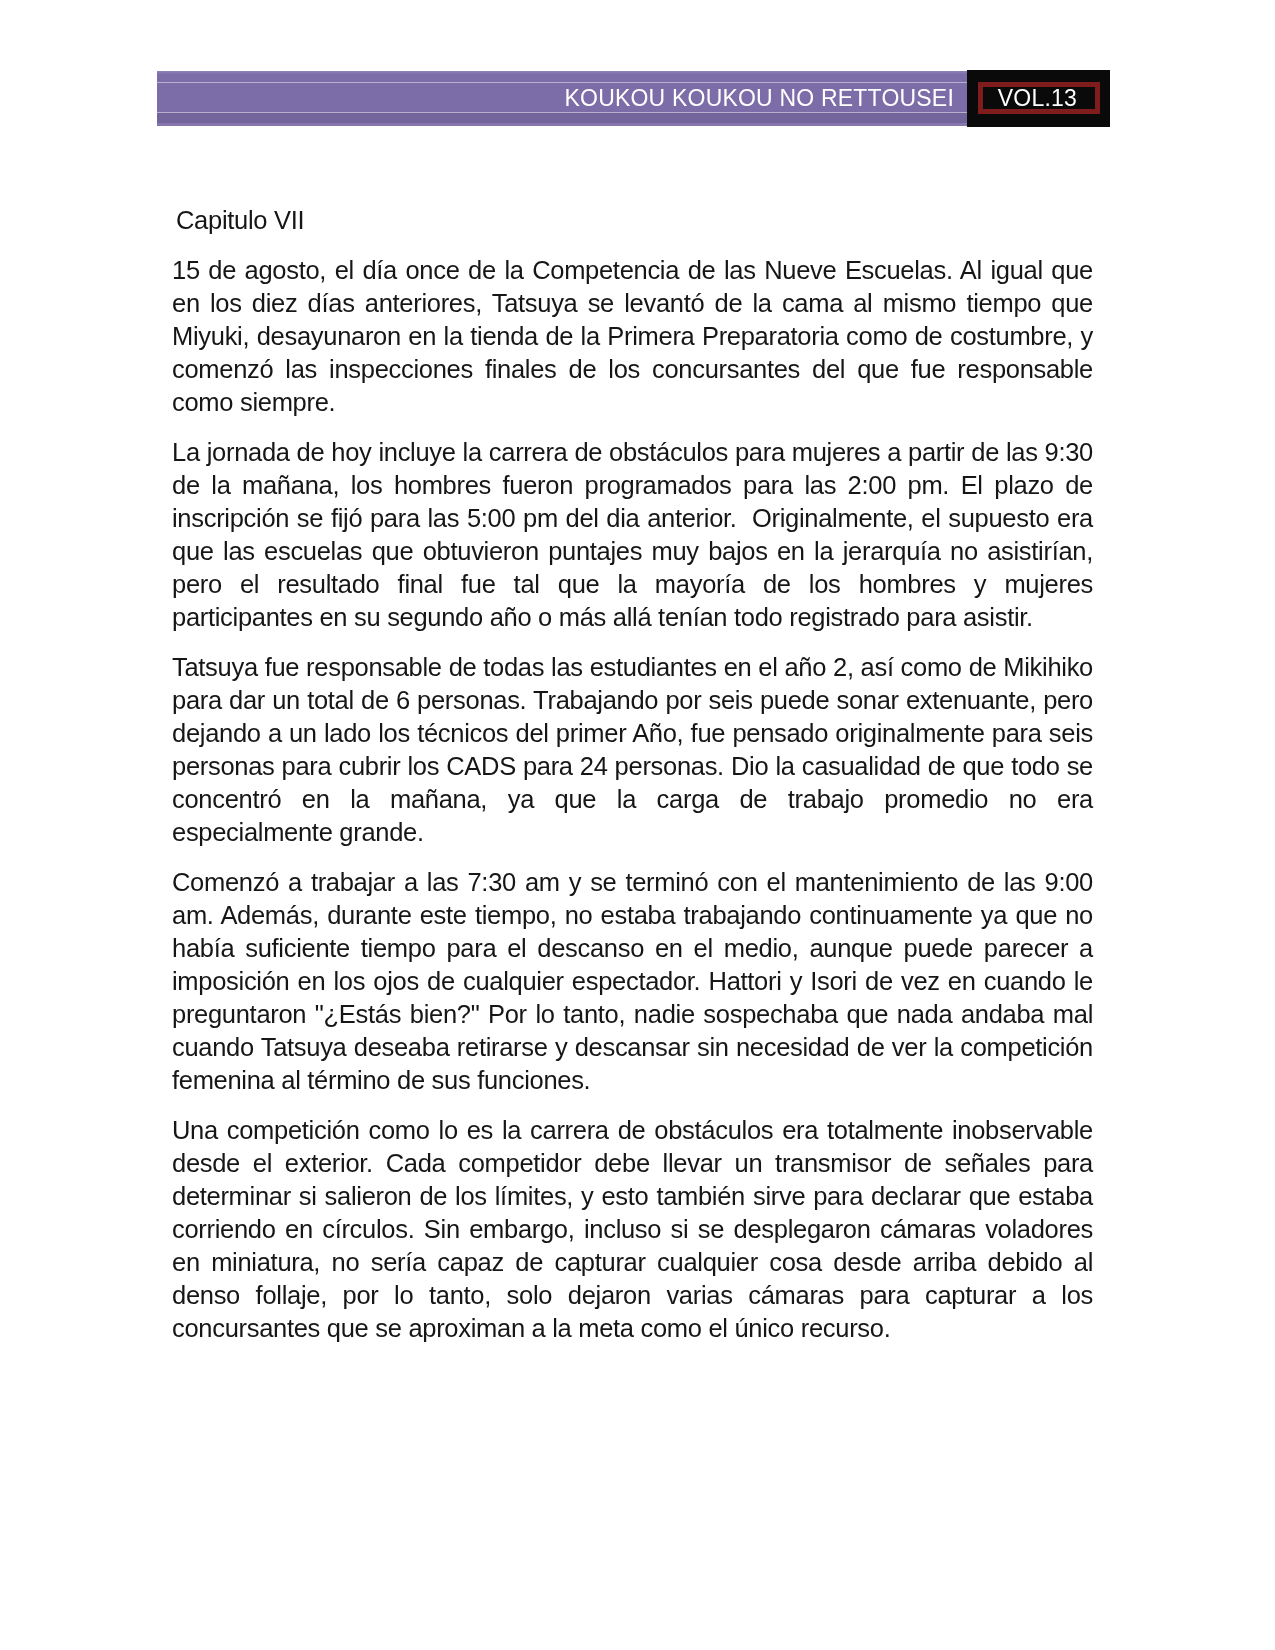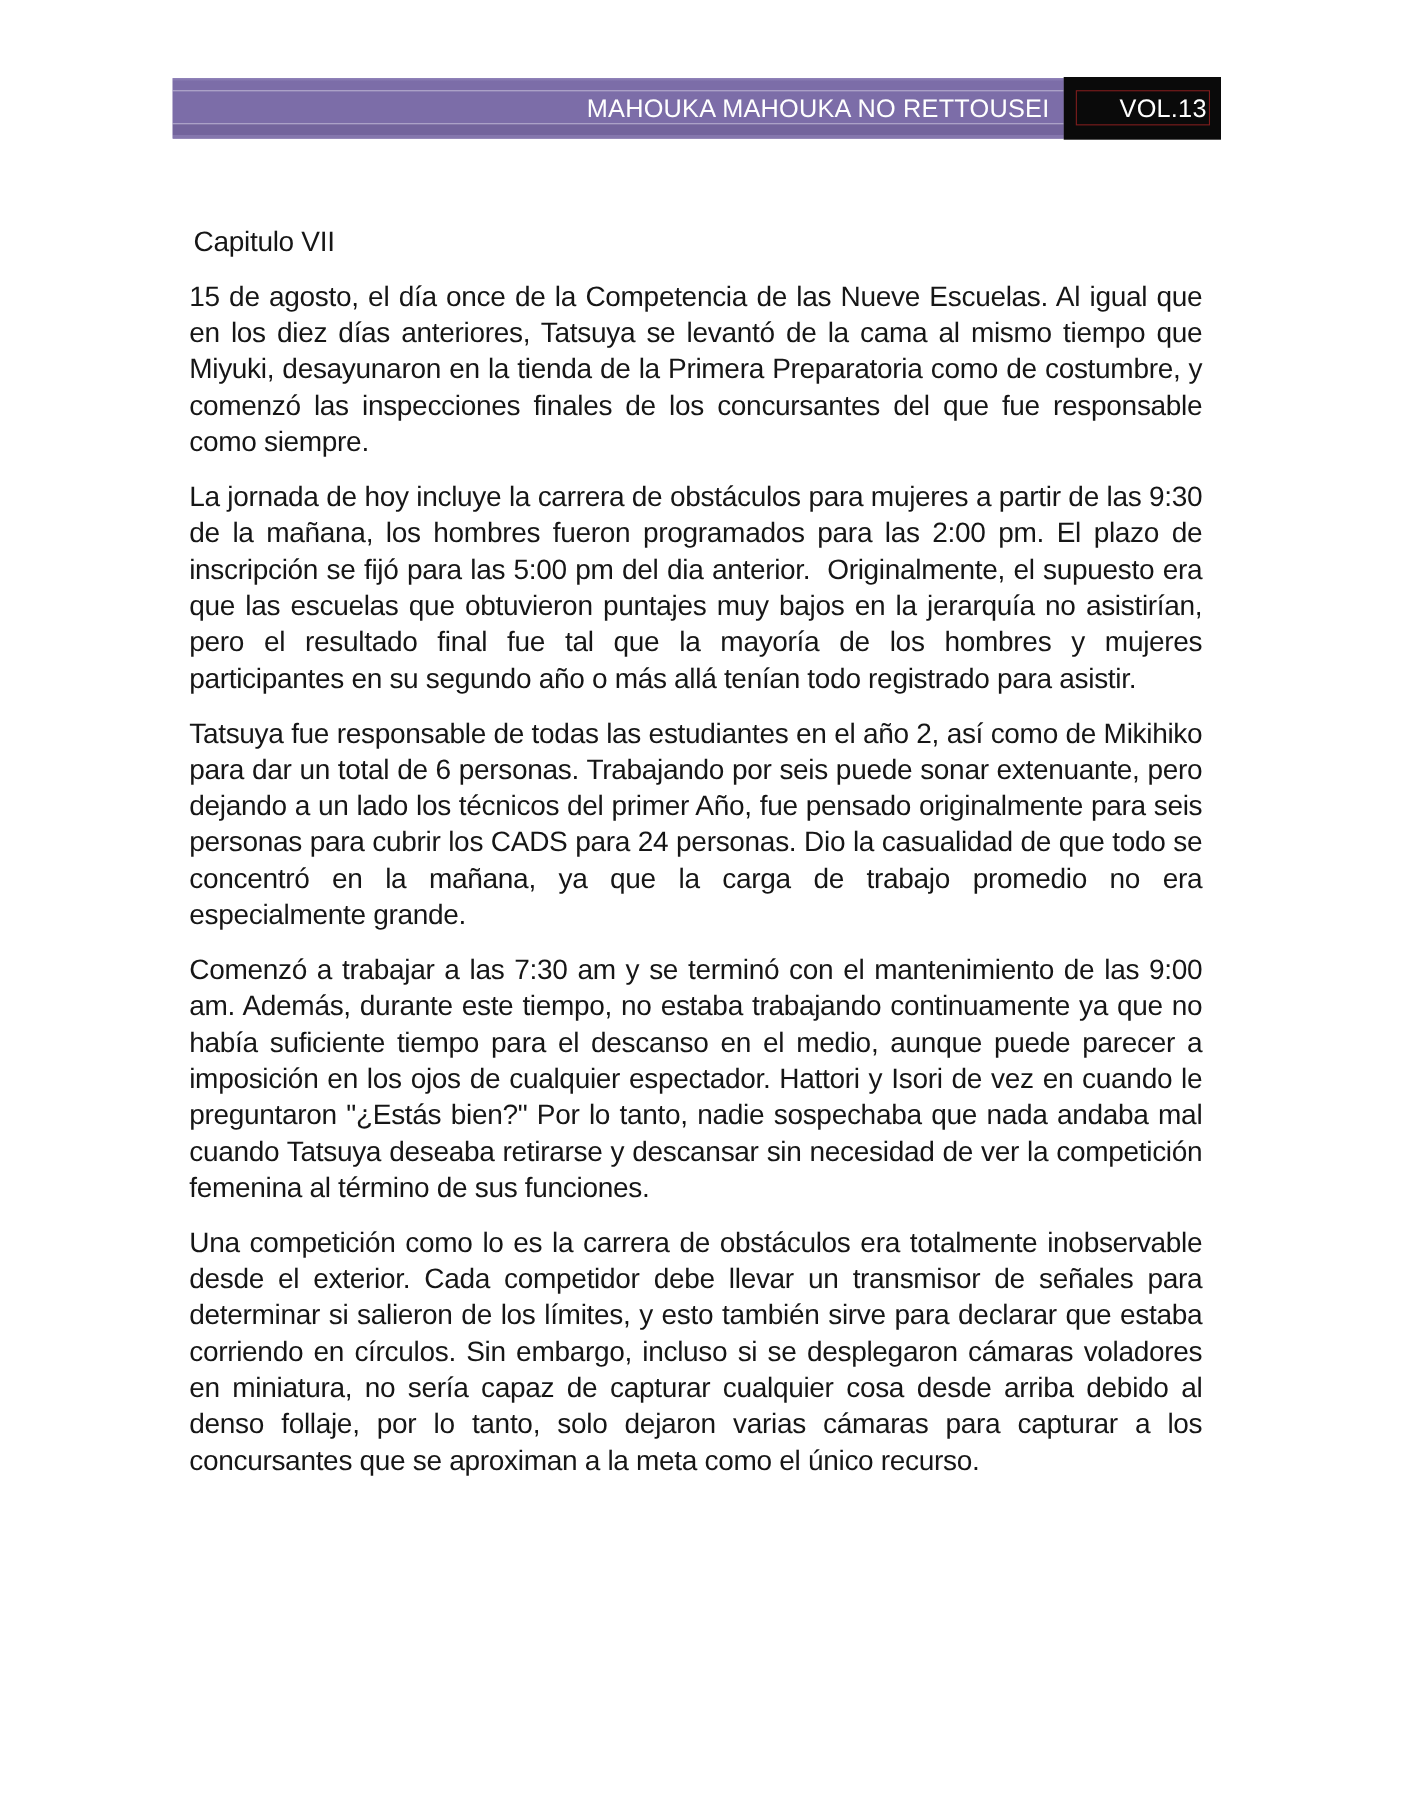--- a/index.html
+++ b/index.html
@@ -67,25 +67,25 @@
     margin: -1px 0;           
     background: var(--badge-color, #0a0a0a);
     position: relative;
   }
   .vol-inner-box {
     position: absolute;
     top: 12px;
     left: 11px;
     right: 10px;
     bottom: 13px;
-    border: 1px solid #7f1d1d;
+    border: 5px solid #7f1d1d;
     display: flex;
     align-items: center;
     justify-content: flex-end;
-    padding-right: 2px;
+    padding-right: 18px;
     box-sizing: border-box;
   }
   .vol-text {
     color: #ffffff;
     font-size: 23px;
     letter-spacing: 0.2px;
     white-space: nowrap;
   }
 
   
@@ -112,21 +112,21 @@
 </style>
 </head>
 <body>
 
 <div class="page">
 
   <div class="header-row">
     <div class="header-title-cell">
       <div class="rule rule-top"></div>
       <div class="rule rule-bottom"></div>
-      <span class="header-title-text">MAHOUKA MAHOUKA NO RETTOUSEI</span>
+      <span class="header-title-text">KOUKOU KOUKOU NO RETTOUSEI</span>
     </div>
     <div class="header-vol-cell">
       <div class="vol-inner-box">
         <span class="vol-text">VOL.13</span>
       </div>
     </div>
   </div>
 
   <div class="content">
     <h2 class="chapter-title">Capitulo VII</h2>

